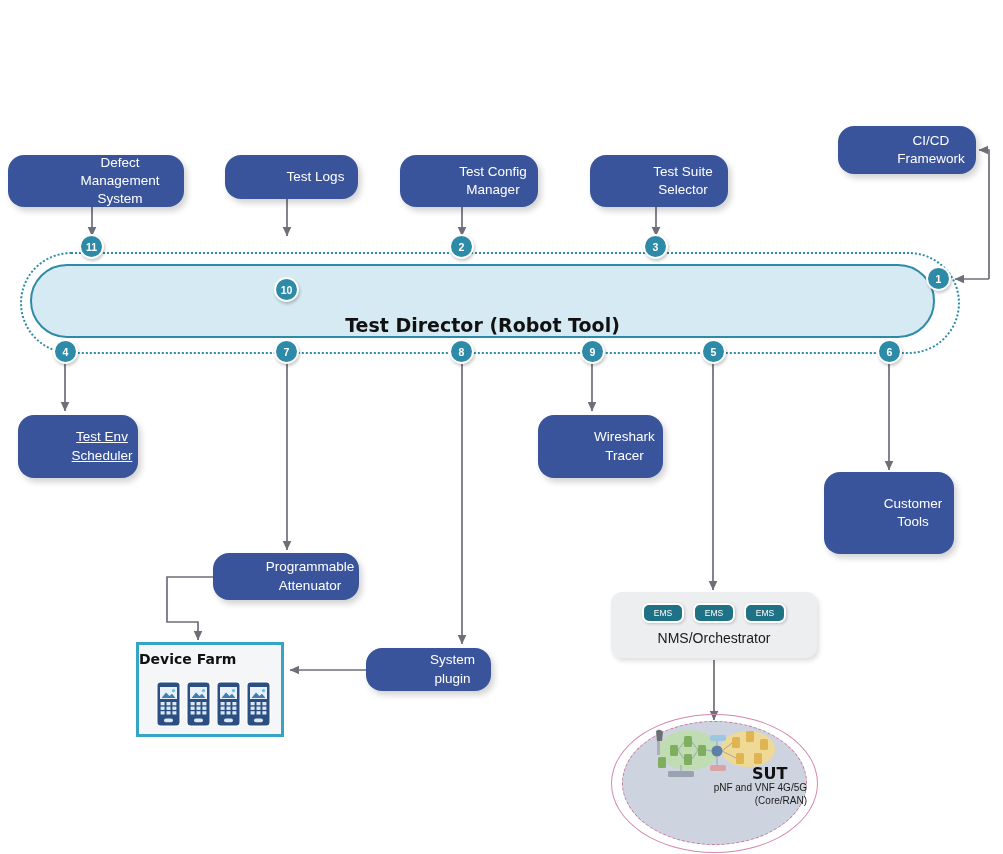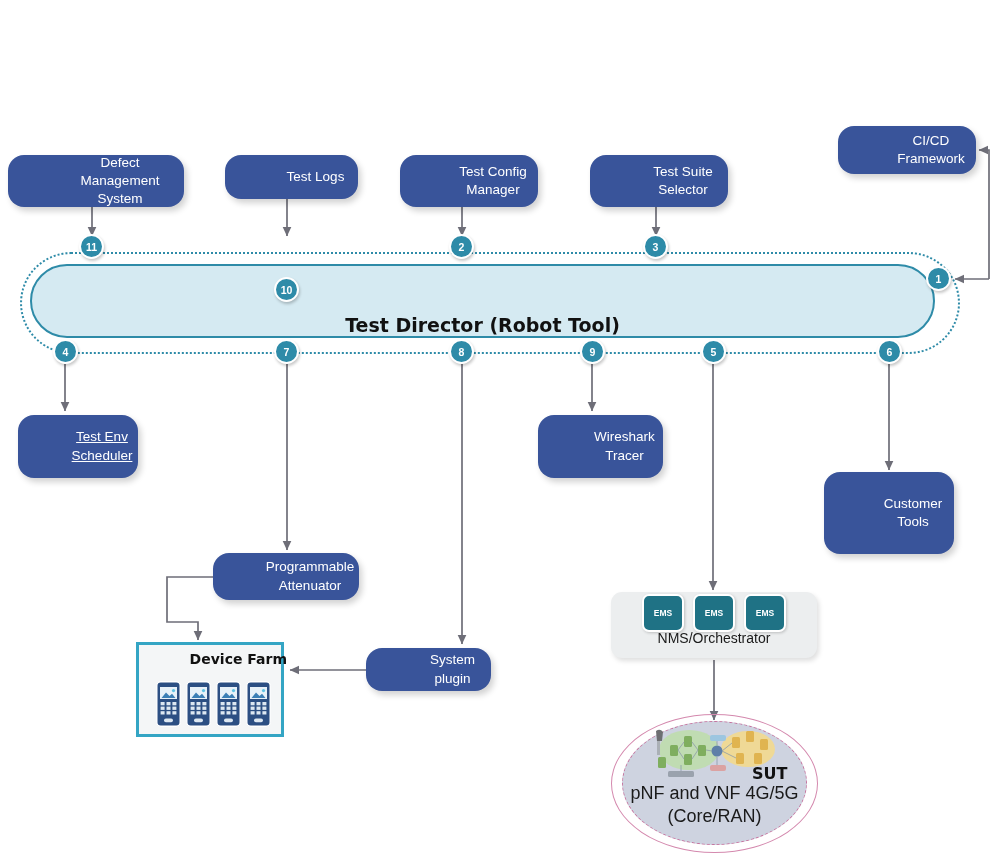--- a/index.html
+++ b/index.html
@@ -35,47 +35,47 @@
   
   .num{position:absolute;width:25px;height:25px;border-radius:50%;
       background:#2e8ba8;color:#ffffff;font-size:10.5px;font-weight:bold;
       display:flex;align-items:center;justify-content:center;
       box-sizing:border-box;border:2.5px solid #ffffff;
       box-shadow:1px 2px 3px rgba(0,0,0,0.22);}
 
   
   #device-farm{position:absolute;left:136px;top:642px;width:148px;height:95px;
      background:#f4f6f7;border:3px solid #34a5c4;box-sizing:border-box;}
-  #df-label{position:absolute;left:0;top:6px;width:148px;text-align:right;
+  #df-label{position:absolute;left:0;top:6px;width:148px;text-align:left;
      font-size:14px;font-weight:bold;color:#111111;
      font-family:"DejaVu Sans","Liberation Sans",sans-serif;}
   #df-phones{position:absolute;left:0;top:30px;width:148px;height:58px;
      display:flex;align-items:center;justify-content:center;gap:5px;}
   .phone{width:25px;height:46px;}
 
   
   #nms{position:absolute;left:611px;top:592px;width:206px;height:66px;
      background:#eceeef;border-radius:11px;box-shadow:2px 3px 5px rgba(0,0,0,0.13);}
   #nms-pills{position:absolute;left:0;top:9px;width:206px;height:24px;
      display:flex;align-items:center;justify-content:center;gap:9px;}
-  .ems{width:42px;height:38px;border-radius:7px;background:#1f7285;color:#ffffff;
-     font-size:8.5px;font-weight:bold;display:flex;align-items:center;justify-content:center;
+  .ems{width:42px;height:20px;border-radius:7px;background:#1f7285;color:#ffffff;
+     font-size:8.5px;font-weight:normal;display:flex;align-items:center;justify-content:center;
      box-sizing:border-box;border:2px solid #ffffff;box-shadow:1px 1px 3px rgba(0,0,0,0.2);}
   #nms-label{position:absolute;left:0;top:38px;width:206px;text-align:center;
      font-size:14px;color:#1a1a1a;}
 
   
   #sut-outer{position:absolute;left:611px;top:714px;width:207px;height:139px;
      border:1.8px solid #d489ae;border-radius:50%;box-sizing:border-box;}
   #sut-inner{position:absolute;left:622px;top:721px;width:185px;height:124px;
      border:1.6px dashed #c4749f;border-radius:50%;box-sizing:border-box;background:#ced3e0;}
   #sut-tag{position:absolute;left:752px;top:764px;font-size:16px;font-weight:bold;color:#111111;
      font-family:"DejaVu Sans","Liberation Sans",sans-serif;}
-  #sut-caption{position:absolute;left:622px;top:782px;width:185px;text-align:center;
-     font-size:18px;color:#1a1a1a;line-height:1.25;}
+  #sut-caption{position:absolute;left:622px;top:782px;width:185px;text-align:right;
+     font-size:10px;color:#1a1a1a;line-height:1.25;}
   #sut-graphic{position:absolute;left:648px;top:727px;width:132px;height:54px;}
 </style>
 </head>
 <body>
 
 <div id="canvas">
 
 
   <svg id="wires" viewBox="0 0 1003 854" xmlns="http://www.w3.org/2000/svg">
     <defs>

